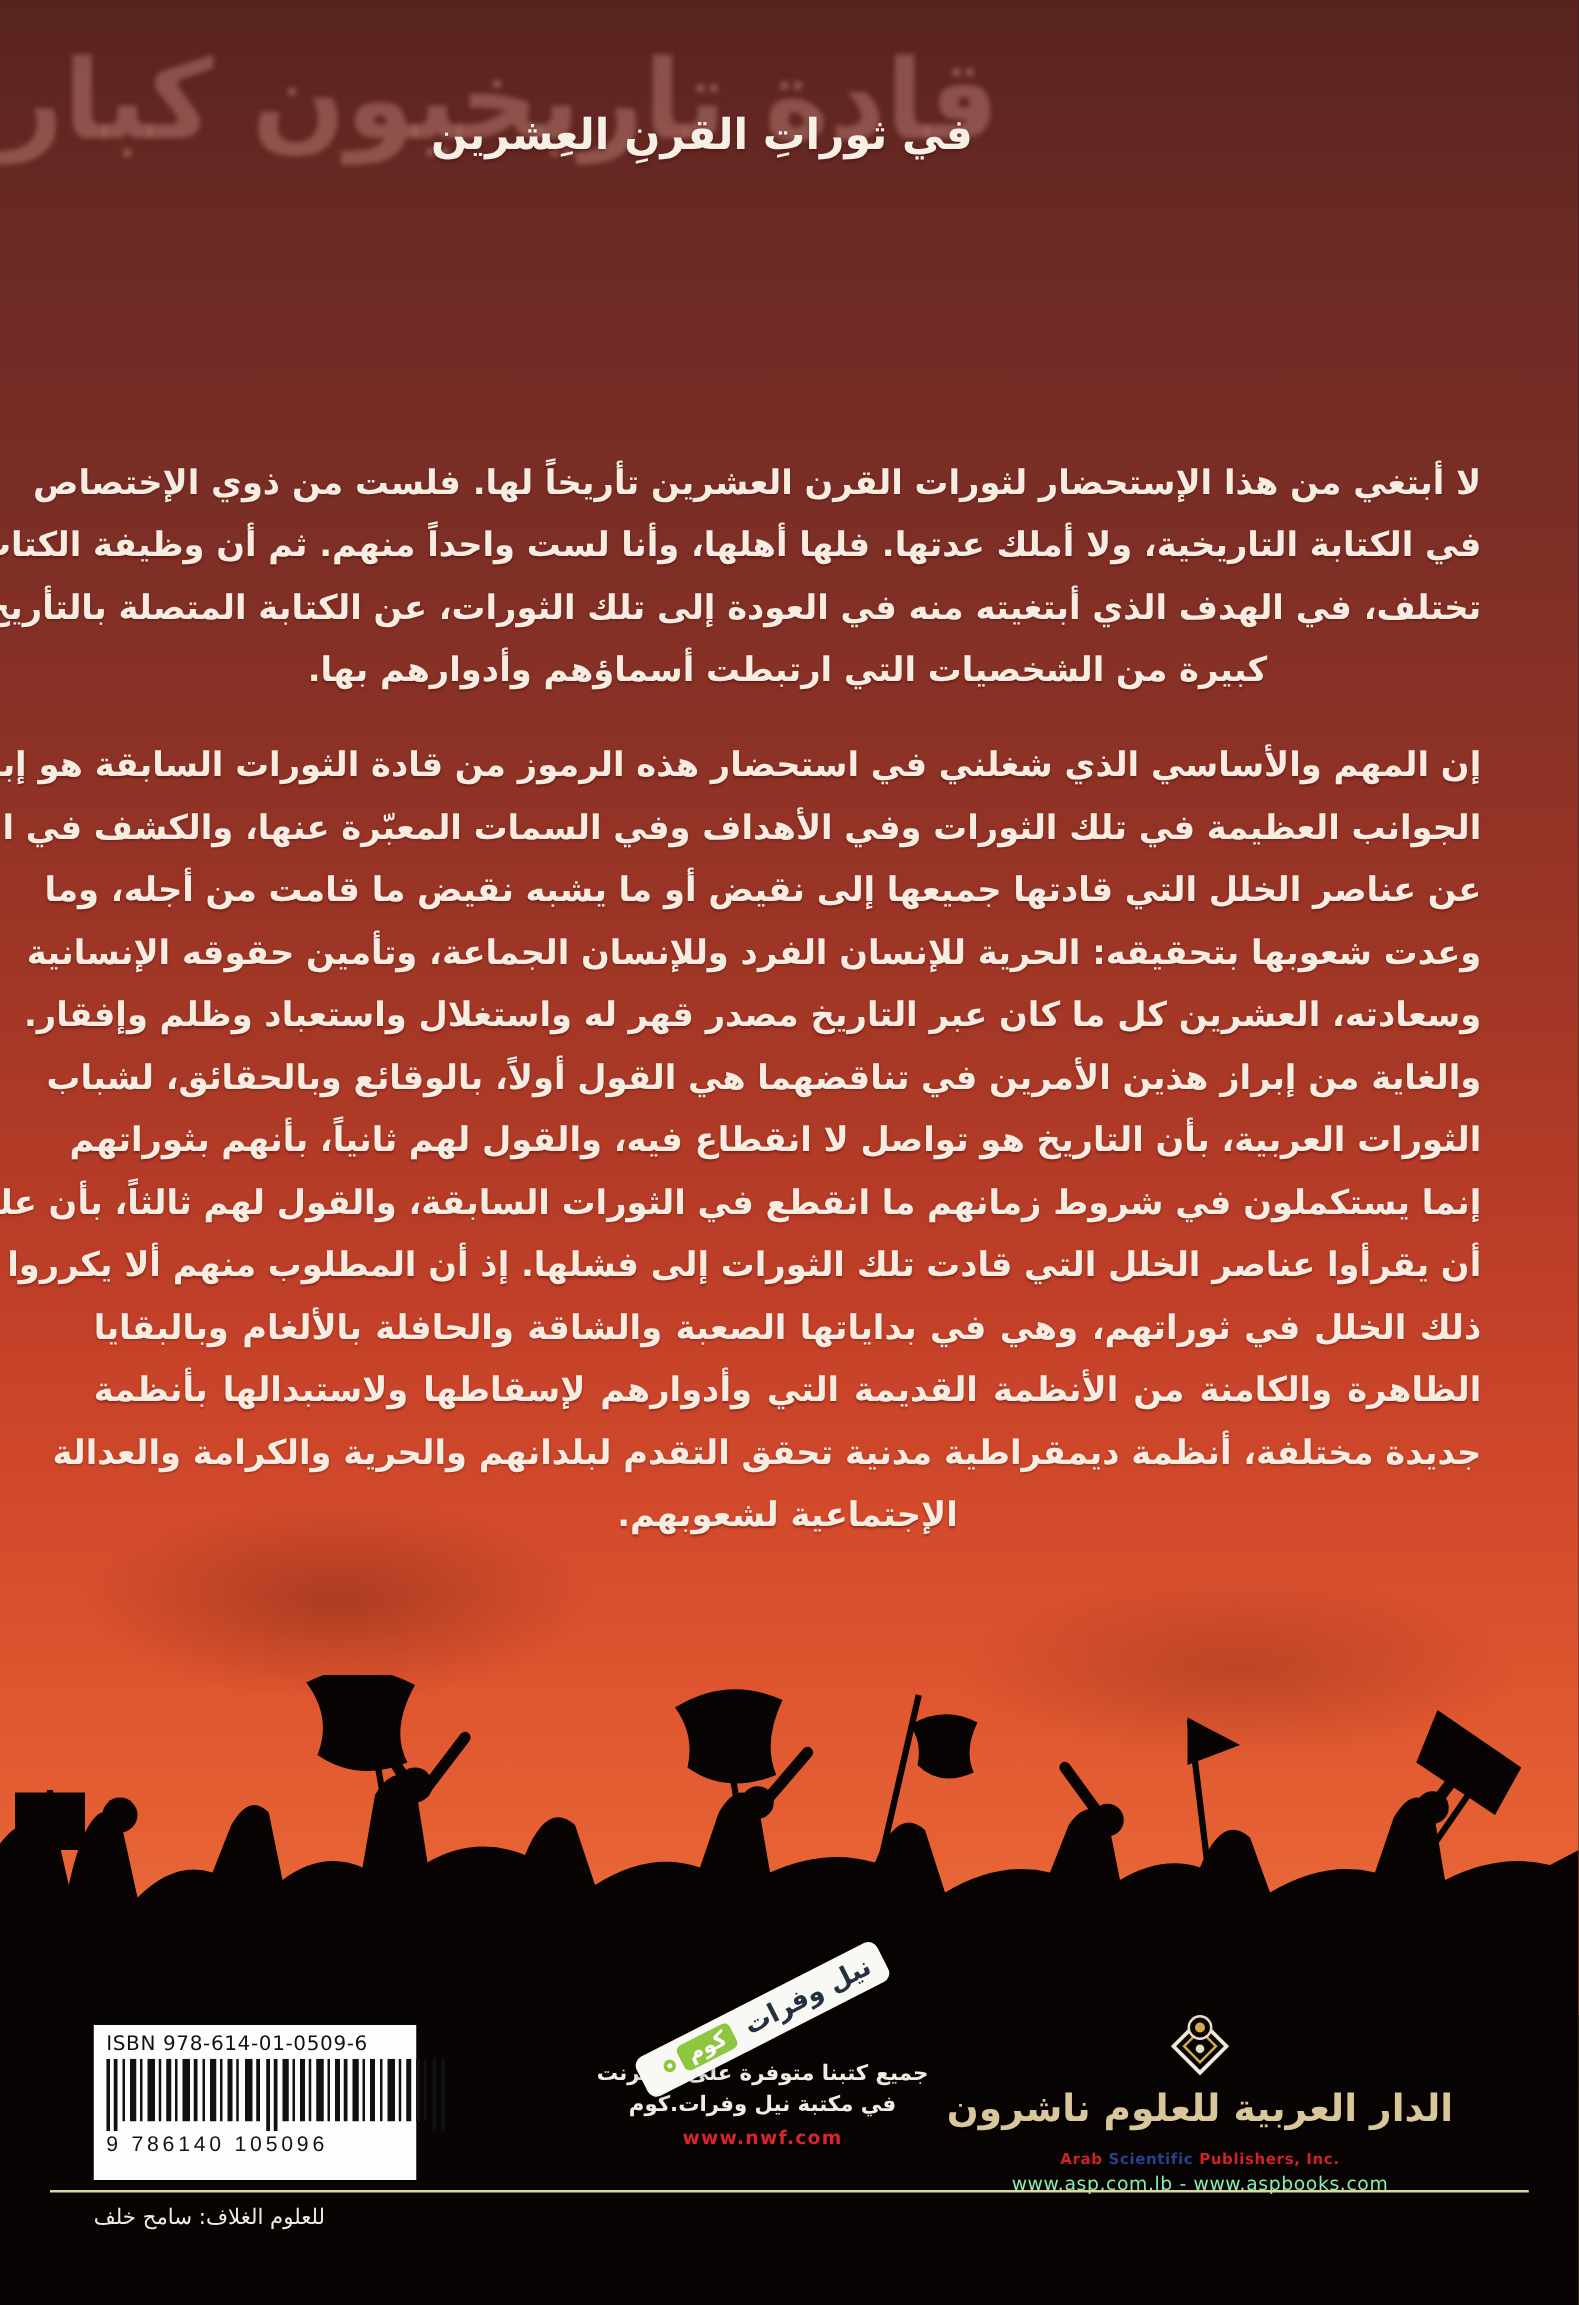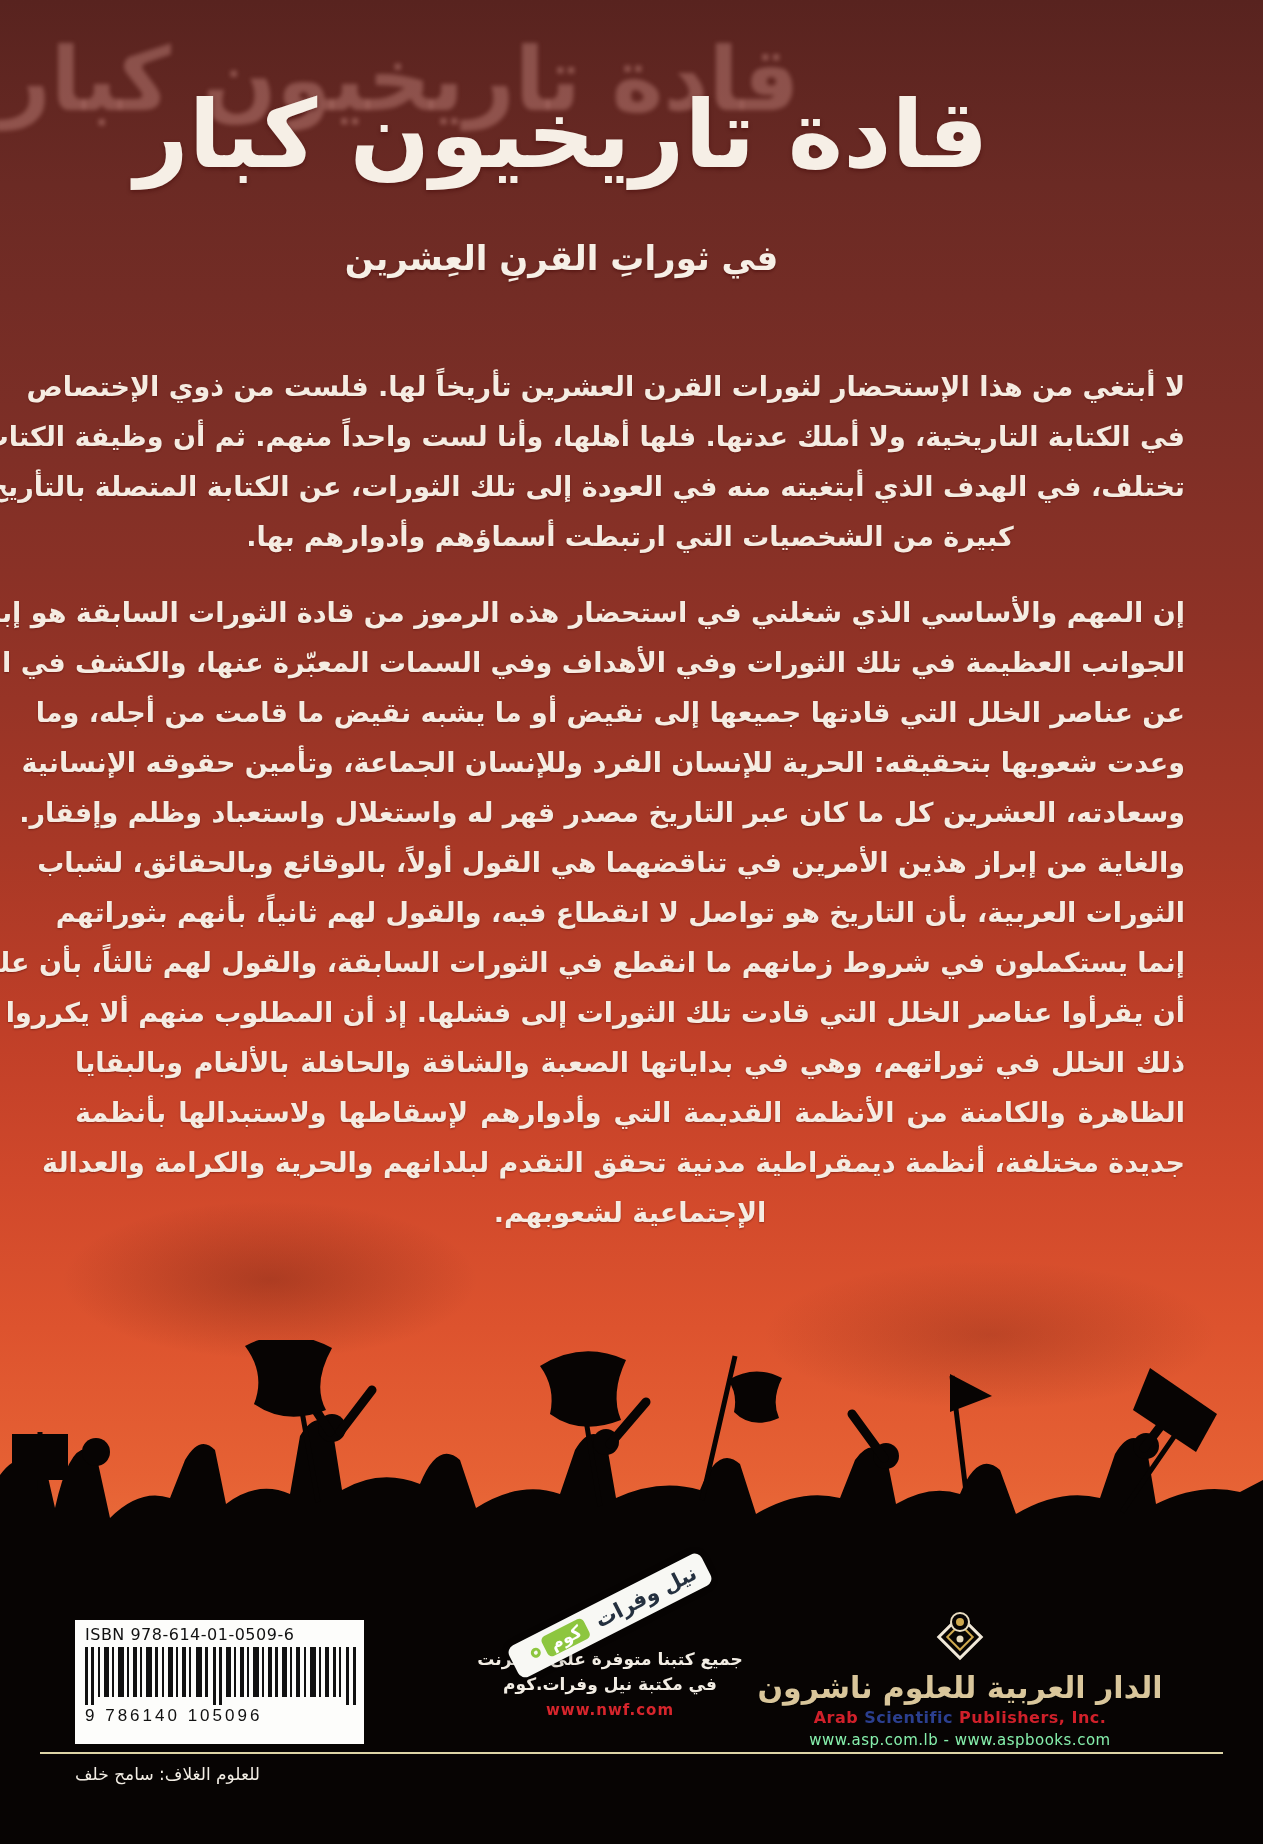--- a/index.html
+++ b/index.html
@@ -37,21 +37,21 @@
   .para { margin-bottom:26px; }
   .pline { height:50px; line-height:50px; text-align:justify; text-align-last:justify; white-space:nowrap; }
   .pline.center { text-align:center; text-align-last:center; }
 
   
   .crowd { position:absolute; left:0; top:1340px; width:1263px; height:504px; }
 
   
   .footer { position:absolute; left:0; top:1612px; width:1263px; height:232px; background:#070403; }
   .isbn-box {
-    position:absolute; left:75px; top:8px; width:289px; height:124px;
+    position:absolute; left:75px; top:8px; width:258px; height:124px;
     background:#fdfdfb; color:#111; padding:5px 10px 4px 10px;
   }
   .isbn-label { font-size:16px; letter-spacing:.5px; font-family:"DejaVu Sans", sans-serif; }
   .isbn-bars { display:block; margin:3px auto 0 auto; }
   .isbn-number { font-size:17px; letter-spacing:3px; margin-top:1px; font-family:Liberation Sans, sans-serif; }
 
   .nwf-block { position:absolute; left:440px; top:-14px; width:340px; text-align:center; }
   .nwf-tag {
     position:relative; display:inline-block; transform:rotate(-27deg);
     background:#f8f8f4; border-radius:8px; padding:5px 12px 6px 12px;
@@ -59,36 +59,35 @@
   }
   .nwf-tag .hole { display:inline-block; width:10px; height:10px; border:3px solid #8dc63f; border-radius:50%; vertical-align:middle; margin-left:8px; }
   .nwf-tag .name { color:#24303f; font-weight:bold; font-size:21px; vertical-align:middle; }
   .nwf-tag .badge { display:inline-block; background:#8dc63f; color:#fff; font-weight:bold; font-size:17px; border-radius:5px; padding:1px 7px; margin-right:6px; vertical-align:middle; }
   .nwf-line { color:#f2ede4; font-size:17px; font-weight:bold; line-height:25px; direction:rtl; }
   .nwf-url { color:#d6252c; font-size:15px; font-weight:bold; margin-top:4px; letter-spacing:1px; }
 
   .asp-block { position:absolute; left:740px; top:0; width:440px; text-align:center; }
   .asp-logo { display:block; margin:0 auto 2px auto; }
   .asp-name-ar { color:#d9c69b; font-size:30px; font-weight:bold; direction:rtl; line-height:36px; text-shadow:0 1px 1px #000; }
-  .asp-name-en { font-size:16px; font-weight:bold; letter-spacing:.5px; margin-top:2px; }
+  .asp-name-en { font-size:12px; font-weight:bold; letter-spacing:.5px; margin-top:14px; }
   .asp-urls { color:#86efac; font-size:15px; margin-top:4px; letter-spacing:.5px; }
 
   .divider { position:absolute; left:40px; right:40px; top:140px; height:2px; background:#ddd4a6; }
   .credit { position:absolute; left:75px; top:152px; color:#f2ede4; font-size:17px; direction:rtl; }
 </style>
 </head>
 <body>
 
 <div class="page">
   <div class="haze haze1"></div>
   <div class="haze haze2"></div>
 
   <div class="ghost-title">قادة تاريخيون كبار</div>
   <header class="title-block">
-    <div class="main-title">قادة تاريخيون كبار</div>
     <div class="sub-title">في ثوراتِ القرنِ العِشرين</div>
   </header>
 
   <main class="body-text">
     <div class="para">
       <div class="pline">لا أبتغي من هذا الإستحضار لثورات القرن العشرين تأريخاً لها. فلست من ذوي الإختصاص</div>
       <div class="pline">في الكتابة التاريخية، ولا أملك عدتها. فلها أهلها، وأنا لست واحداً منهم. ثم أن وظيفة الكتاب</div>
       <div class="pline">تختلف، في الهدف الذي أبتغيته منه في العودة إلى تلك الثورات، عن الكتابة المتصلة بالتأريخ</div>
       <div class="pline center">كبيرة من الشخصيات التي ارتبطت أسماؤهم وأدوارهم بها.</div>
     </div>

